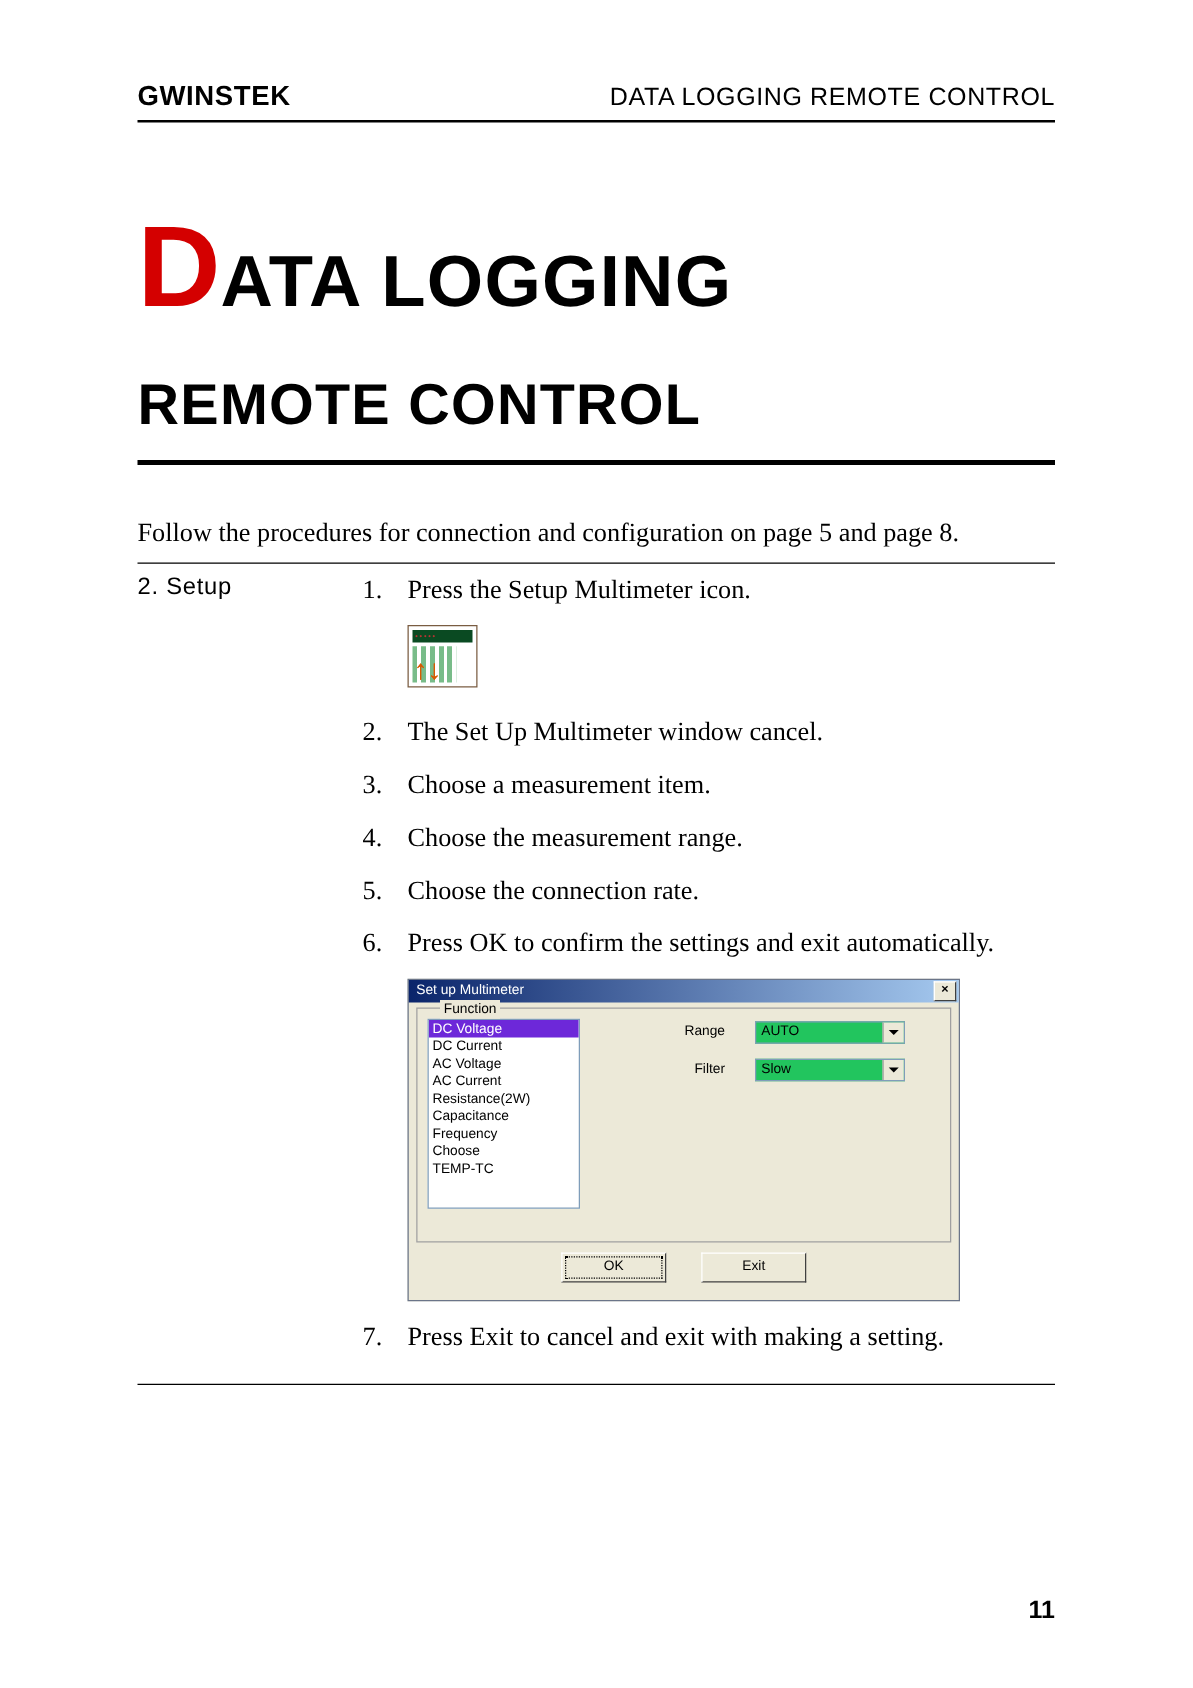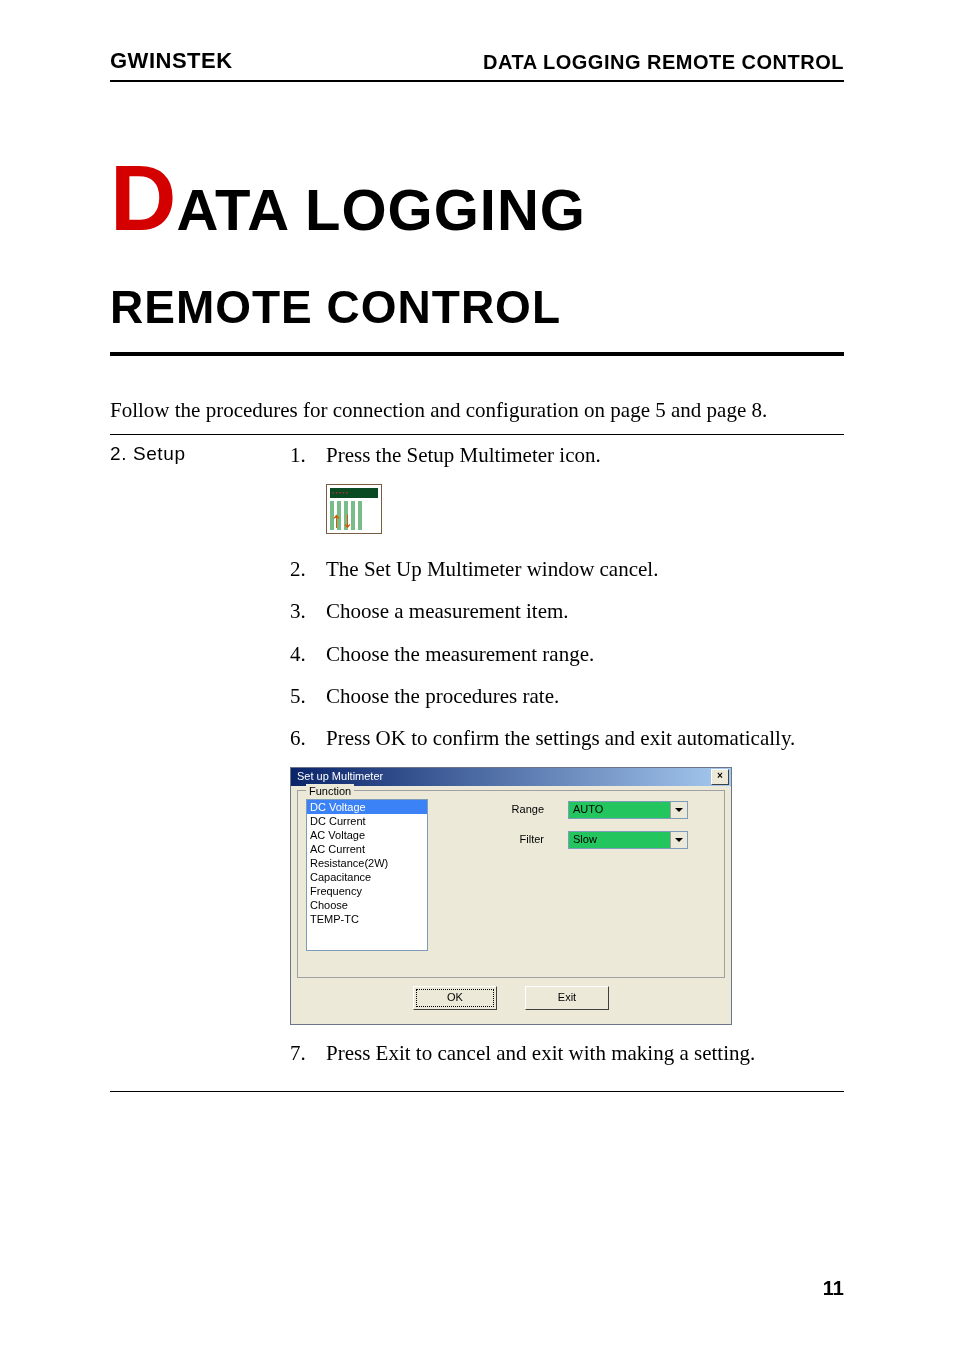--- a/index.html
+++ b/index.html
@@ -10,41 +10,41 @@
     height: 1350px;
     background: #fff;
     font-family: Georgia, "Times New Roman", serif;
     color: #000;
     position: relative;
   }
   .page {
     width: 954px;
     height: 1350px;
     box-sizing: border-box;
-    padding: 48px 110px 60px 110px;
+    padding: 64px 110px 60px 110px;
     position: relative;
   }
   
   .header-row {
     display: flex;
     justify-content: space-between;
     align-items: flex-end;
     border-bottom: 2.5px solid #000;
     padding-bottom: 6px;
     margin-bottom: 70px;
   }
   .logo {
     font-family: Arial, Helvetica, sans-serif;
     font-weight: 900;
     font-size: 22px;
     letter-spacing: 0.5px;
   }
   .header-title {
     font-family: "Trebuchet MS", Arial, sans-serif;
-    font-weight: 700;
+    font-weight: 400;
     font-size: 20px;
     letter-spacing: 0.5px;
   }
 
   
   .big-title {
     border-bottom: 4px solid #000;
     padding-bottom: 18px;
     margin-bottom: 34px;
   }
@@ -137,20 +137,21 @@
     left:4px; bottom:-2px;
     font-size:22px;
     font-weight:bold;
     color:#d85a00;
     font-family: Arial, sans-serif;
     text-shadow:0 0 0 #d85a00;
   }
 
   
   .dialog-wrap {
+    margin-left: 36px;
     margin-top: 4px;
     margin-bottom: 14px;
   }
   .dialog {
     width: 440px;
     border: 1px solid #6b7589;
     background: #ece9d8;
     font-family: Tahoma, Arial, sans-serif;
     font-size: 11px;
     color: #000;
@@ -182,40 +183,40 @@
   }
   .groupbox {
     border:1px solid #a0a0a0;
     padding: 8px 8px 8px 8px;
     position:relative;
     height: 188px;
     box-sizing: border-box;
   }
   .groupbox .legend {
     position:absolute;
-    top:-7px; left:8px;
+    top:-7px; left:18px;
     background:#ece9d8;
     padding:0 3px;
     font-size:11px;
   }
   .listbox {
     border:1px solid #7f9db9;
     background:#fff;
     width: 120px;
     height: 150px;
     overflow: hidden;
   }
   .listbox .item {
     padding: 0 3px;
     font-size:11px;
     line-height:14px;
     white-space: nowrap;
   }
   .listbox .item.sel {
-    background:#3b82f6;
+    background:#6d28d9;
     color:#fff;
   }
   .ctrls {
     position:absolute;
     left: 200px;
     top: 10px;
     font-size:11px;
   }
   .ctrls .crow { display:flex; align-items:center; margin-bottom: 12px; gap: 16px; }
   .ctrls .lbl { width:46px; text-align:right; padding-right:8px; }
@@ -322,21 +323,21 @@
         <li>
           <span class="num">3.</span>
           <span class="txt">Choose a measurement item.</span>
         </li>
         <li>
           <span class="num">4.</span>
           <span class="txt">Choose the measurement range.</span>
         </li>
         <li>
           <span class="num">5.</span>
-          <span class="txt">Choose the procedures rate.</span>
+          <span class="txt">Choose the connection rate.</span>
         </li>
         <li>
           <span class="num">6.</span>
           <span class="txt">Press OK to confirm the settings and exit automatically.</span>
         </li>
       </ol>
 
       
       <div class="dialog-wrap">
         <div class="dialog">

